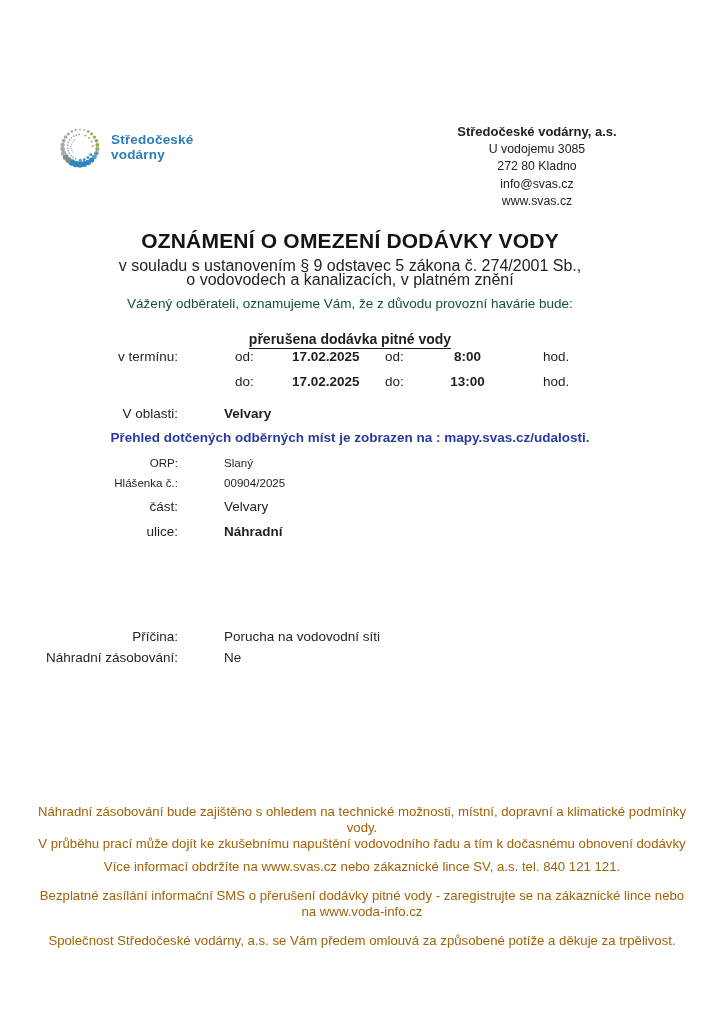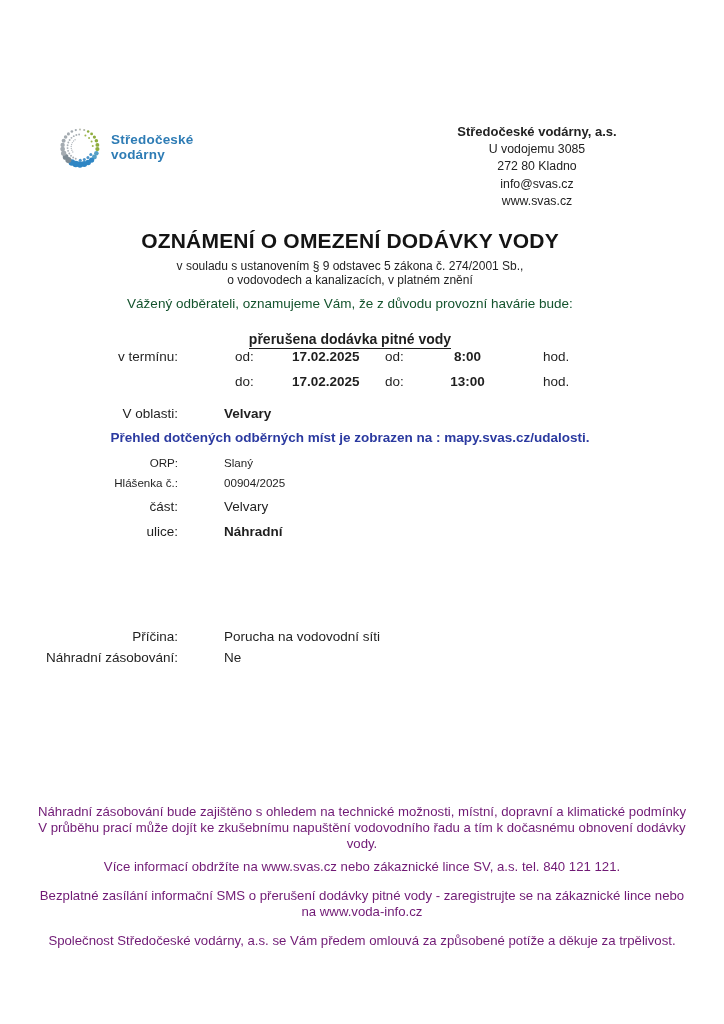--- a/index.html
+++ b/index.html
@@ -21,21 +21,21 @@
 
   .company-block {
     position:absolute; left:437px; top:123px; width:200px;
     text-align:center; font-size:12.3px; line-height:17.5px; color:#222;
   }
   .company-block .company-name { font-weight:bold; font-size:13px; }
 
   
   .title-block { position:absolute; left:0; top:229px; width:700px; text-align:center; }
   .doc-title { font-size:21px; font-weight:bold; color:#141414; letter-spacing:.2px; }
-  .legal { font-size:12px; line-height:14px; margin-top:6px; color:#232323; }
+  .legal { font-size:16px; line-height:14px; margin-top:6px; color:#232323; }
   .greeting { font-size:13.5px; margin-top:9px; color:#14532d; }
 
   
   .interrupt-row { position:absolute; left:0; top:330px; width:700px; text-align:center; }
   .interrupt-heading {
     display:inline-block; font-size:14px; font-weight:bold;
     border-bottom:1.6px solid #1f1f1f; padding-bottom:1px;
   }
 
   
@@ -65,21 +65,21 @@
   .row-subst  { top:650px; }
 
   .map-notice {
     position:absolute; left:0; top:430px; width:700px;
     text-align:center; font-size:13.5px; font-weight:bold; color:#2b3aa0;
   }
 
   
   .footer-block {
     position:absolute; left:30px; top:804px; width:664px;
-    text-align:center; font-size:13.2px; line-height:16px; color:#701a75;
+    text-align:center; font-size:13.2px; line-height:16px; color:#a16207;
   }
   .footer-block div { white-space:normal; }
   .gap-sm { margin-top:0px; }
   .gap-md { margin-top:7px; }
   .gap-lg { margin-top:13px; }
 </style>
 </head>
 <body>
 
 <div class="page">
@@ -215,21 +215,21 @@
     <span class="lbl">Příčina:</span>
     <span class="val">Porucha na vodovodní síti</span>
   </div>
   <div class="info-row row-subst">
     <span class="lbl">Náhradní zásobování:</span>
     <span class="val">Ne</span>
   </div>
 
   <div class="footer-block">
     <div>Náhradní zásobování bude zajištěno s ohledem na technické možnosti, místní, dopravní a klimatické podmínky</div>
+    <div class="gap-sm">vody.</div>
     <div class="gap-sm">V průběhu prací může dojít ke zkušebnímu napuštění vodovodního řadu a tím k dočasnému obnovení dodávky</div>
-    <div class="gap-sm">vody.</div>
     <div class="gap-md">Více informací obdržíte na www.svas.cz nebo zákaznické lince SV, a.s. tel. 840 121 121.</div>
     <div class="gap-lg">Bezplatné zasílání informační SMS o přerušení dodávky pitné vody - zaregistrujte se na zákaznické lince nebo</div>
     <div class="gap-sm">na www.voda-info.cz</div>
     <div class="gap-lg">Společnost Středočeské vodárny, a.s. se Vám předem omlouvá za způsobené potíže a děkuje za trpělivost.</div>
   </div>
 
 </div>
 
 </body></html>

